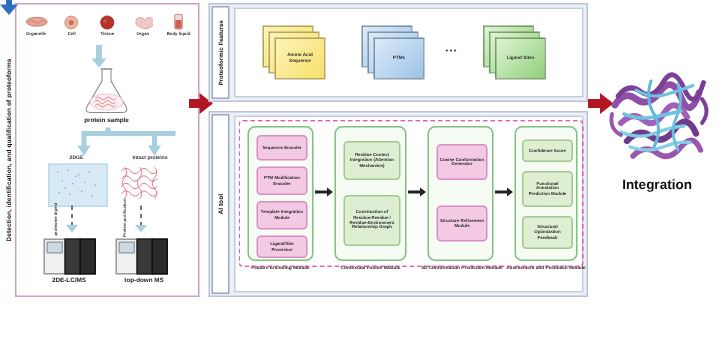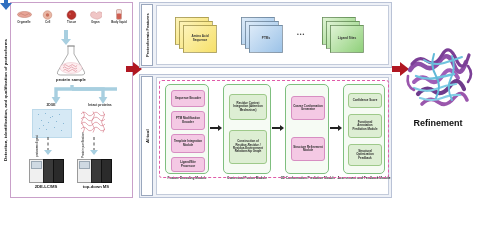--- a/index.html
+++ b/index.html
@@ -404,15 +404,15 @@
         <path d="M10 48q12 5 22 1t20-5" stroke="#7fcce4" stroke-width="2.2"></path>
         <path d="M20 20q10 6 20 3t18-6" stroke="#6fc3de" stroke-width="2"></path>
         <path d="M16 58q12 4 22 0t18-3" stroke="#86cfe6" stroke-width="2.2"></path>
         <path d="M30 14q-4 12 2 22t0 22" stroke="#5fb9d8" stroke-width="2"></path>
         <path d="M48 16q4 12-1 22t1 22" stroke="#68bfdb" stroke-width="1.9"></path>
         <path d="M4 36q-2 10 6 14" stroke="#9a56ac" stroke-width="2.6"></path>
         <path d="M64 26q6 8 0 16" stroke="#7b3f96" stroke-width="2.6"></path>
       </g>
     </svg>
   </div>
-  <div class="abs" id="protein-label">Refinement</div>
+  <div class="abs" id="protein-label">Integration</div>
 
 </div>
 
 </body></html>

